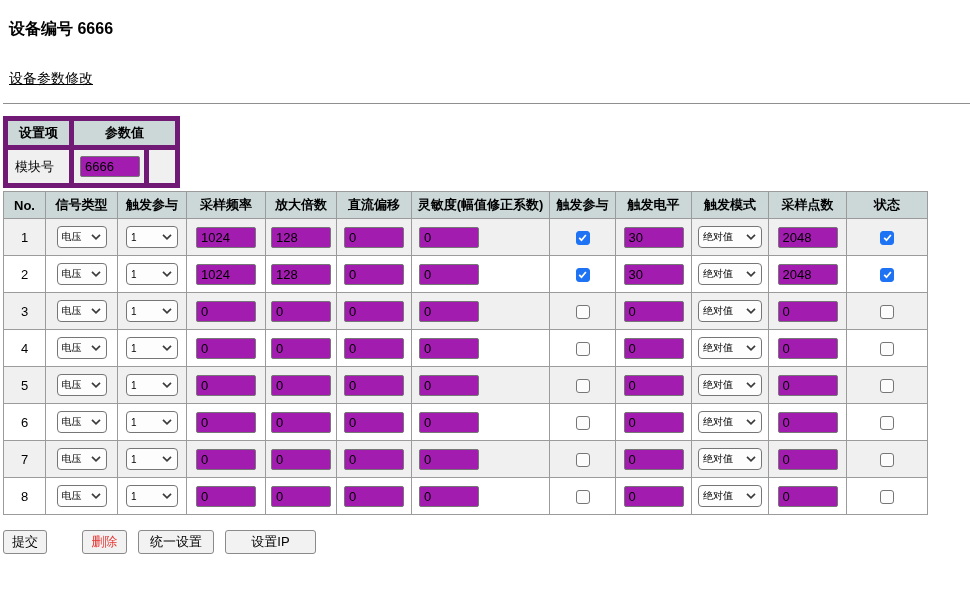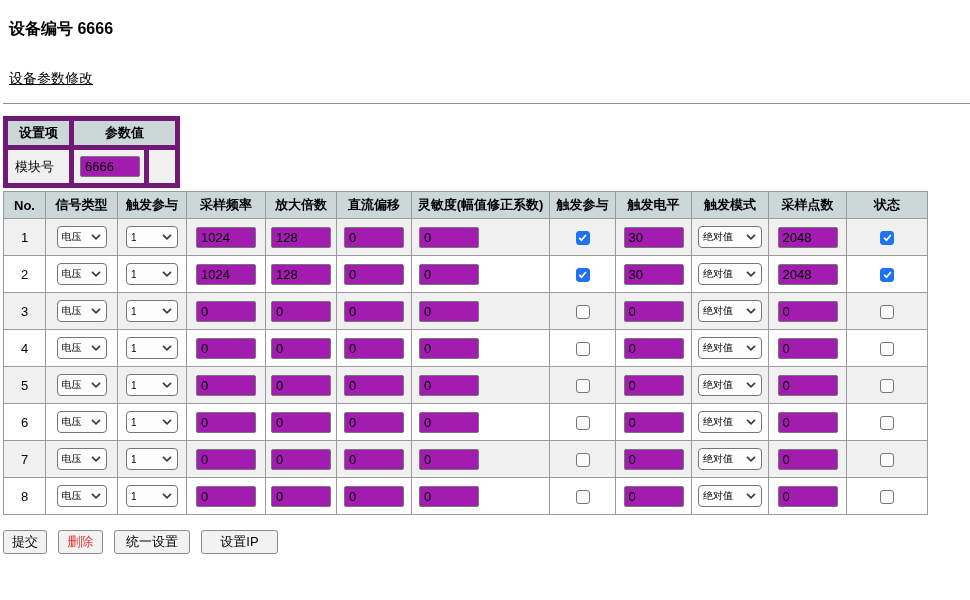--- a/index.html
+++ b/index.html
@@ -61,23 +61,23 @@
   .tick{width:11px;height:11px;}
   .tick polyline{fill:none;stroke:#fff;stroke-width:2;}
 
   .actions{margin-top:7px;}
   .btn{
     height:24px;background:#f2f2f2;border:1px solid #8a8a8a;border-radius:3px;
     font-size:13px;font-family:"Liberation Sans",sans-serif;color:#000;
     margin-right:11px;text-align:center;padding:1px 6px;
   }
   .btn:nth-child(1){width:44px;}
-  .btn:nth-child(2){width:45px;}
+  .btn:nth-child(2){width:45px;margin-left:24px;}
   .btn:nth-child(3){width:76px;margin-top:8px;}
-  .btn:nth-child(4){width:77px;}
+  .btn:nth-child(4){width:91px;}
   .btn.danger{color:var(--delete-button-text);}
 </style>
 </head>
 <body>
 
 <div class="page">
   <div class="title">设备编号 6666</div>
   <div class="subtitle">设备参数修改</div>
   <hr class="divider">
 

